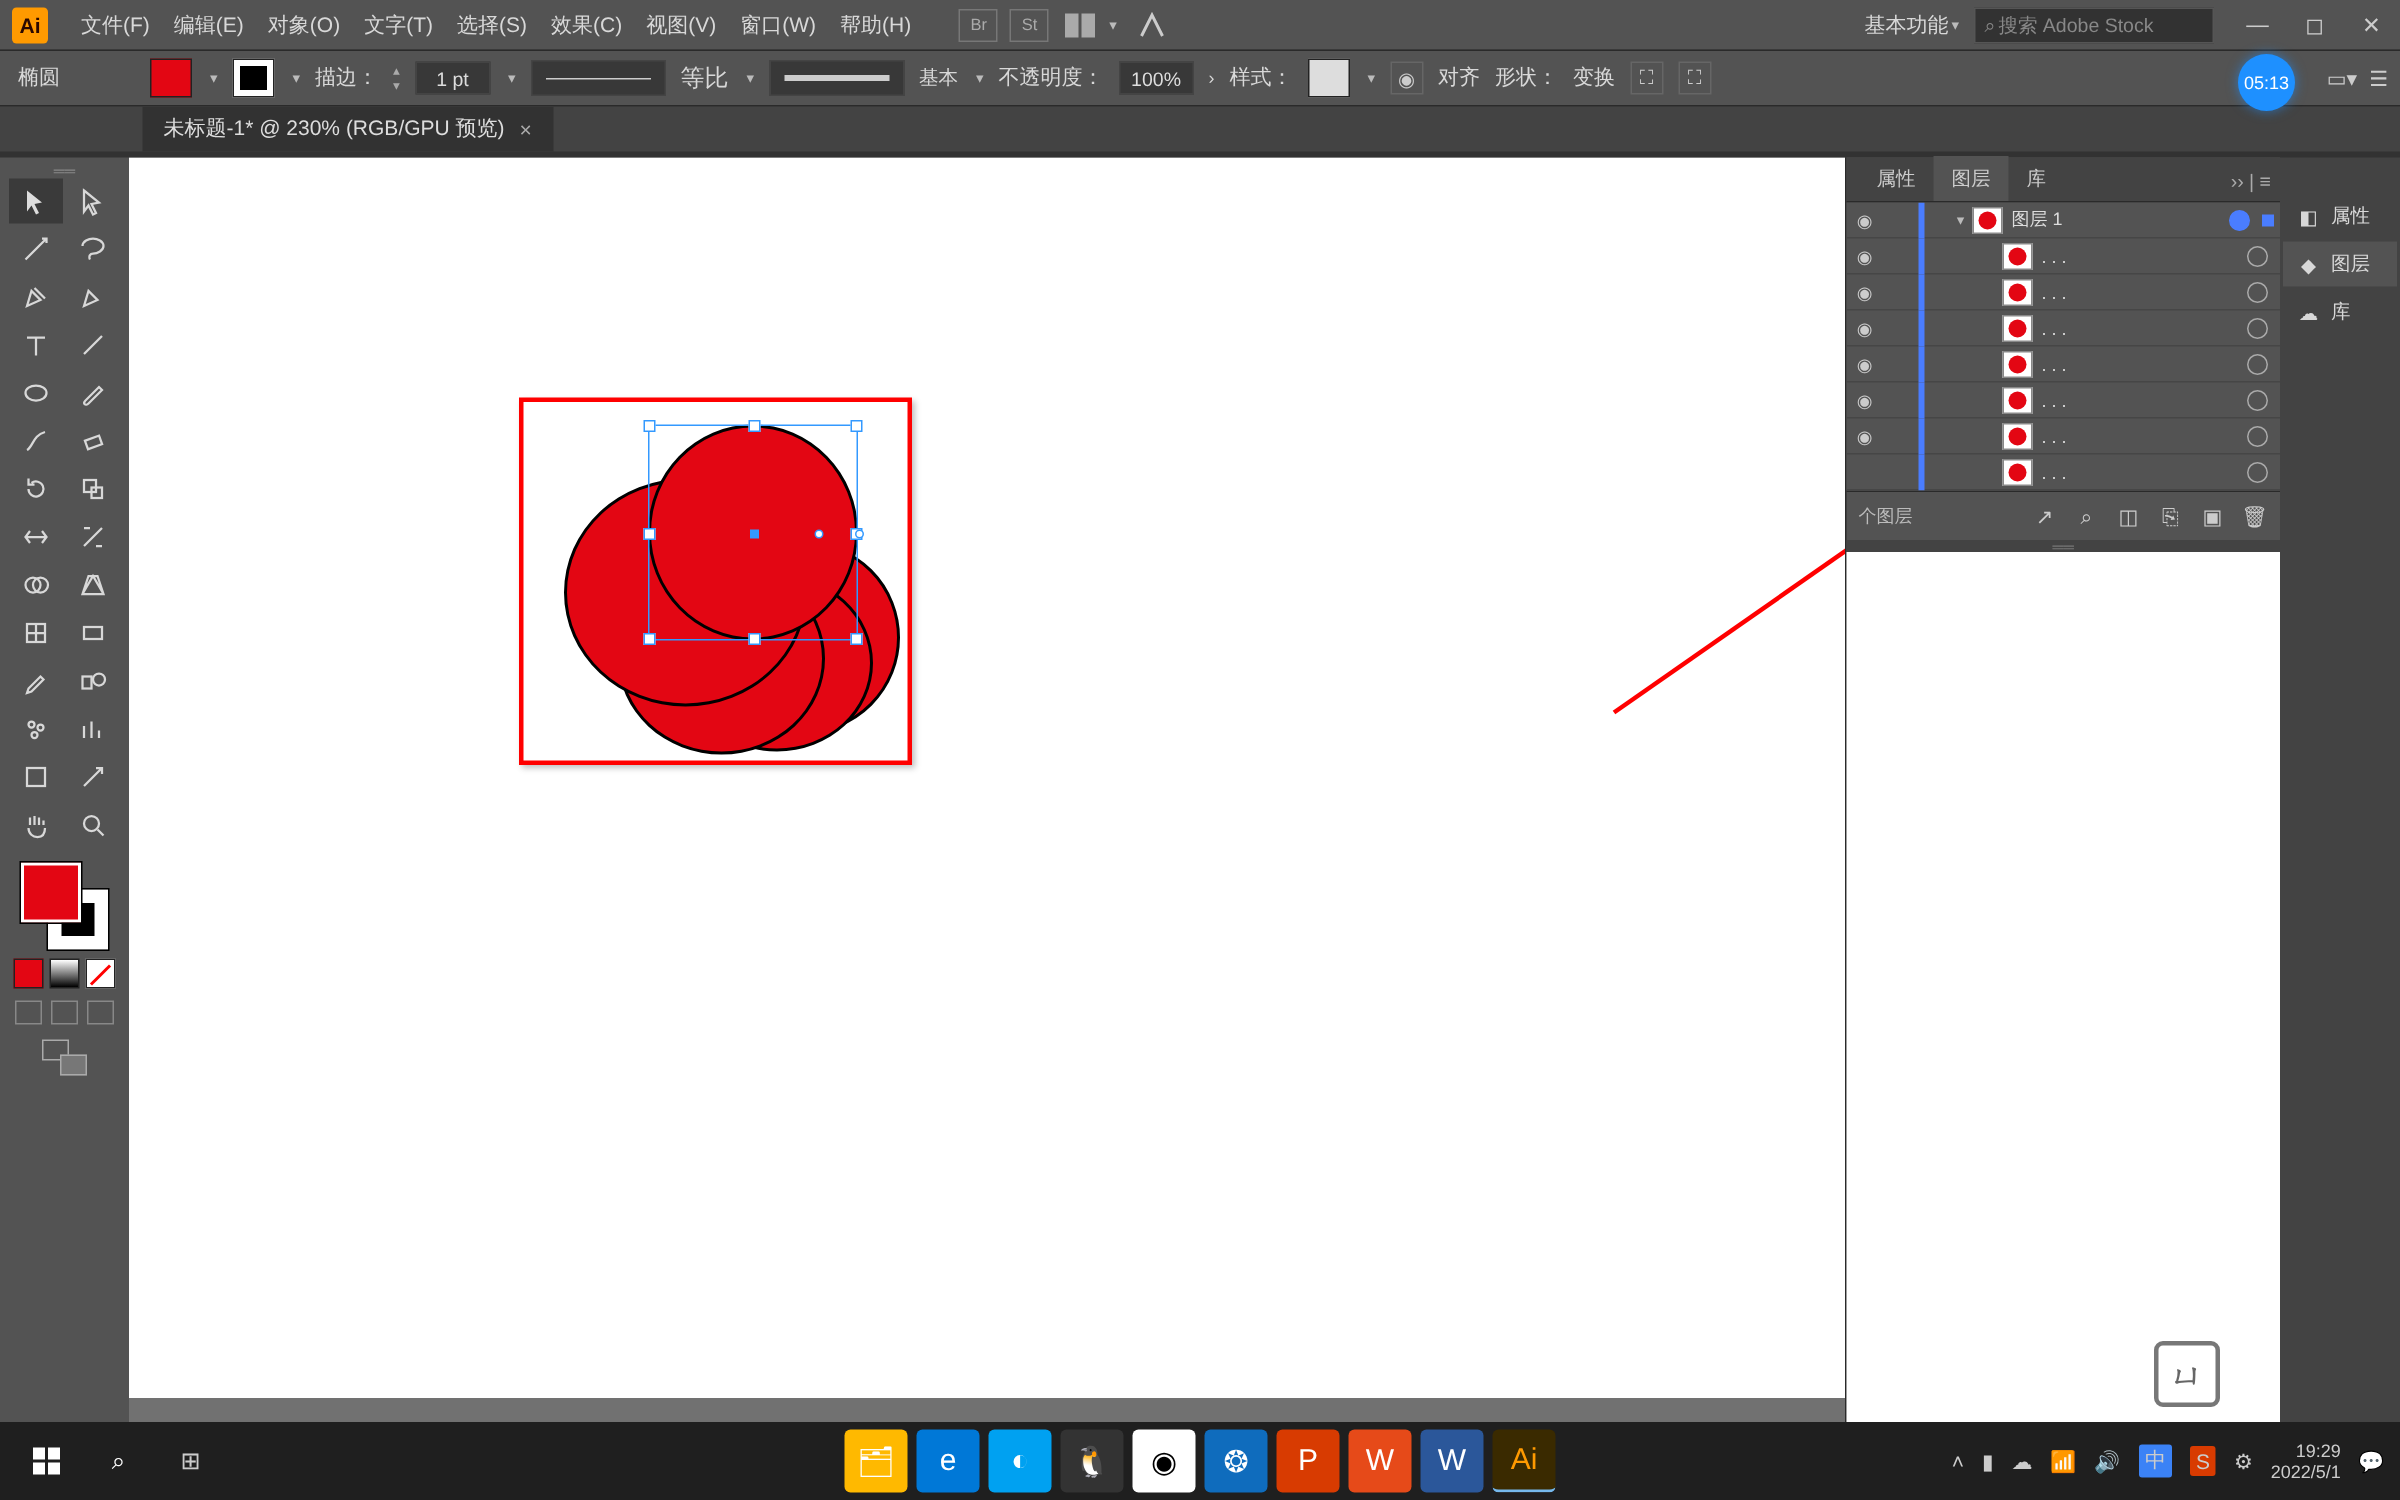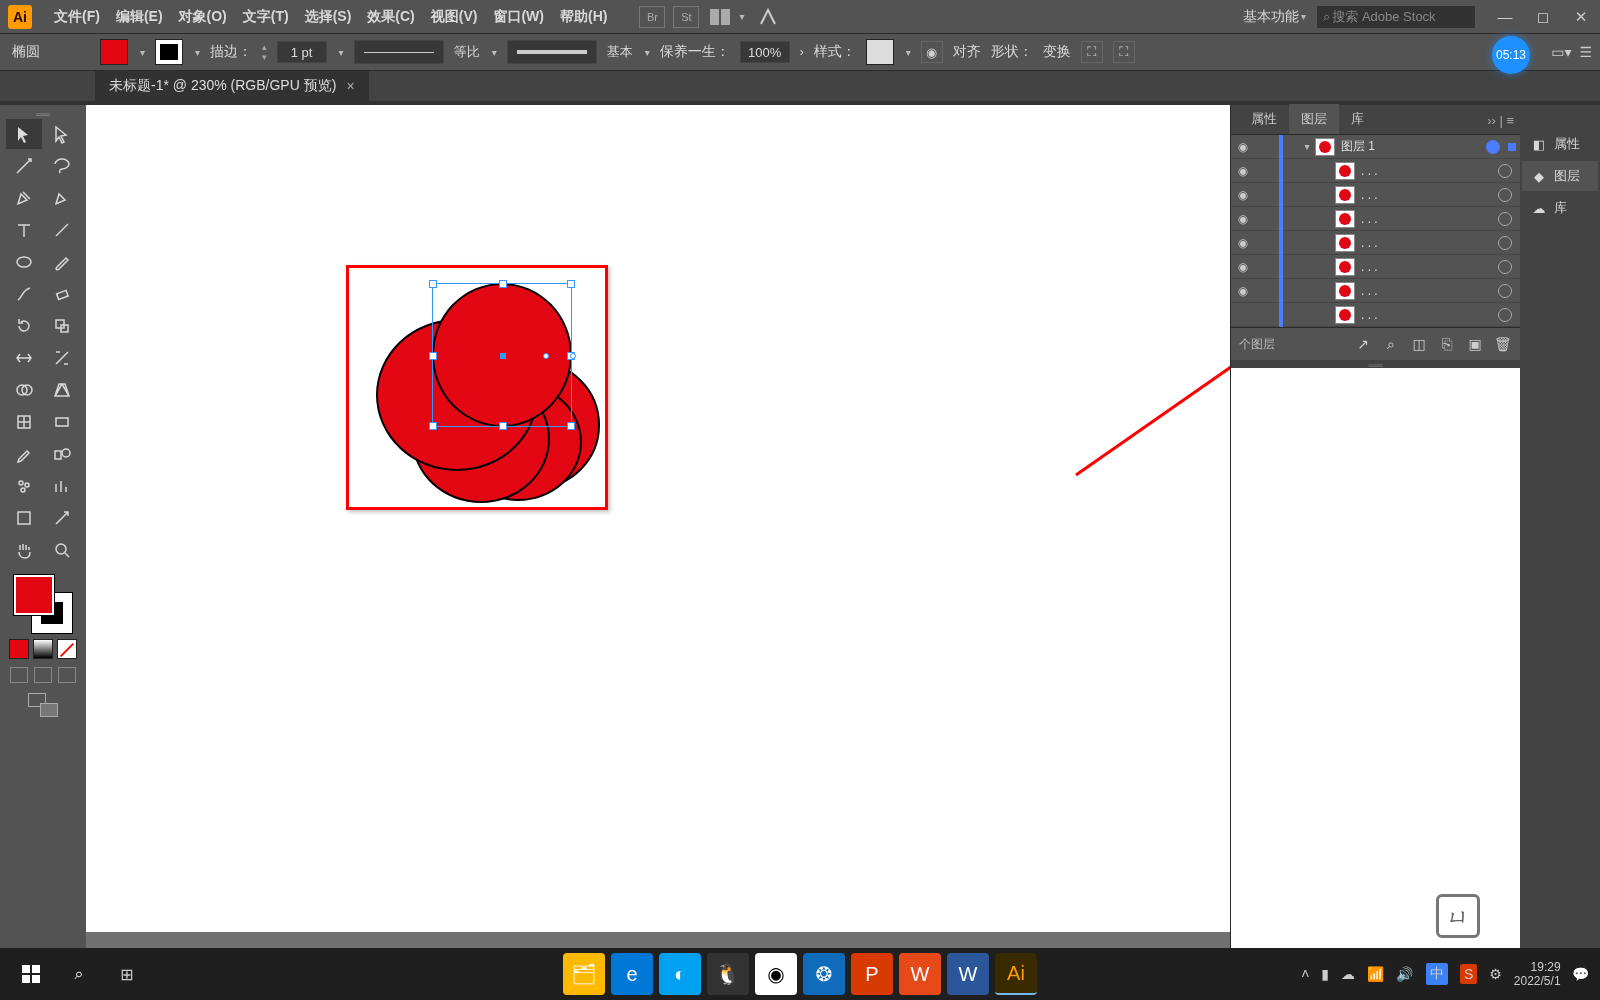--- a/index.html
+++ b/index.html
@@ -1,21 +1,21 @@
 <!DOCTYPE html>
 <html><head>
 <meta charset="utf-8">
 <style>
 * { margin:0; padding:0; box-sizing:border-box; font-family:"Microsoft YaHei",Arial,sans-serif; user-select:none; }
 body { width:1600px; height:1000px; background:#323232; overflow:hidden; position:relative; }
 
 
 .menubar { height:33px; background:#535353; display:flex; align-items:center; padding-left:8px; color:#d8d8d8; font-size:14px; }
 .app-ico { width:24px; height:24px; background:#ff9a00; color:#2a0800; font-weight:bold; display:flex; align-items:center; justify-content:center; font-size:14px; border-radius:3px; margin-right:14px; }
-.menu-item { padding:0 8px; cursor:pointer;font-weight:bold; }
+.menu-item { padding:0 8px; cursor:pointer; }
 .menu-spacer { flex:1; }
 .menu-icon { width:26px; height:22px; margin:0 4px; border:1px solid #777; display:flex; align-items:center; justify-content:center; font-size:11px; color:#aaa; }
 .menu-arrange { width:22px; height:18px; margin:0 6px; display:flex; }
 .menu-arrange div { flex:1; background:#aaa; margin:1px;}
 .workspace-dd { margin-left:30px; color:#d8d8d8; font-size:14px; display:flex; align-items:center; }
 .search-box { width:160px; height:24px; background:#323232; border:1px solid #555; margin:0 10px; display:flex; align-items:center; color:#888; font-size:13px; padding-left:6px; }
 .win-btns { display:flex; margin-left:auto;}
 .win-btn { width:38px; height:33px; display:flex; align-items:center; justify-content:center; color:#ccc; font-size:15px; }
 
 
@@ -178,28 +178,28 @@
   <span class="ctrl-label">描边：</span>
   <div style="display:flex;flex-direction:column;font-size:9px;color:#aaa">
       <span>▴</span>
       <span>▾</span>
     </div>
   <input class="opacity-in" value="1 pt" style="">
     <span class="dd-arrow">▾</span>
   <div class="stroke-line">
       <div class="ln"></div>
     </div>
-  <span style="font-size:13px">等比</span>
+  <span style="font-size:16px">等比</span>
     <span class="dd-arrow">▾</span>
   <div class="stroke-line">
       <div class="ln" style="height:4px;background:#ccc"></div>
     </div>
   <span style="font-size:13px">基本</span>
     <span class="dd-arrow">▾</span>
-  <span class="ctrl-label">保养一生：</span>
+  <span class="ctrl-label">不透明度：</span>
   <input class="opacity-in" value="100%" style="">
     <span style="font-size:12px">›</span>
   <span class="ctrl-label">样式：</span>
   <div class="swatch" style="background:#ddd"></div>
     <span class="dd-arrow">▾</span>
   <div class="ctrl-smallico">◉</div>
   <span class="ctrl-label">对齐</span>
   <span class="ctrl-label">形状：</span>
   <span class="ctrl-label">变换</span>
   <div class="ctrl-smallico">⛶</div>

